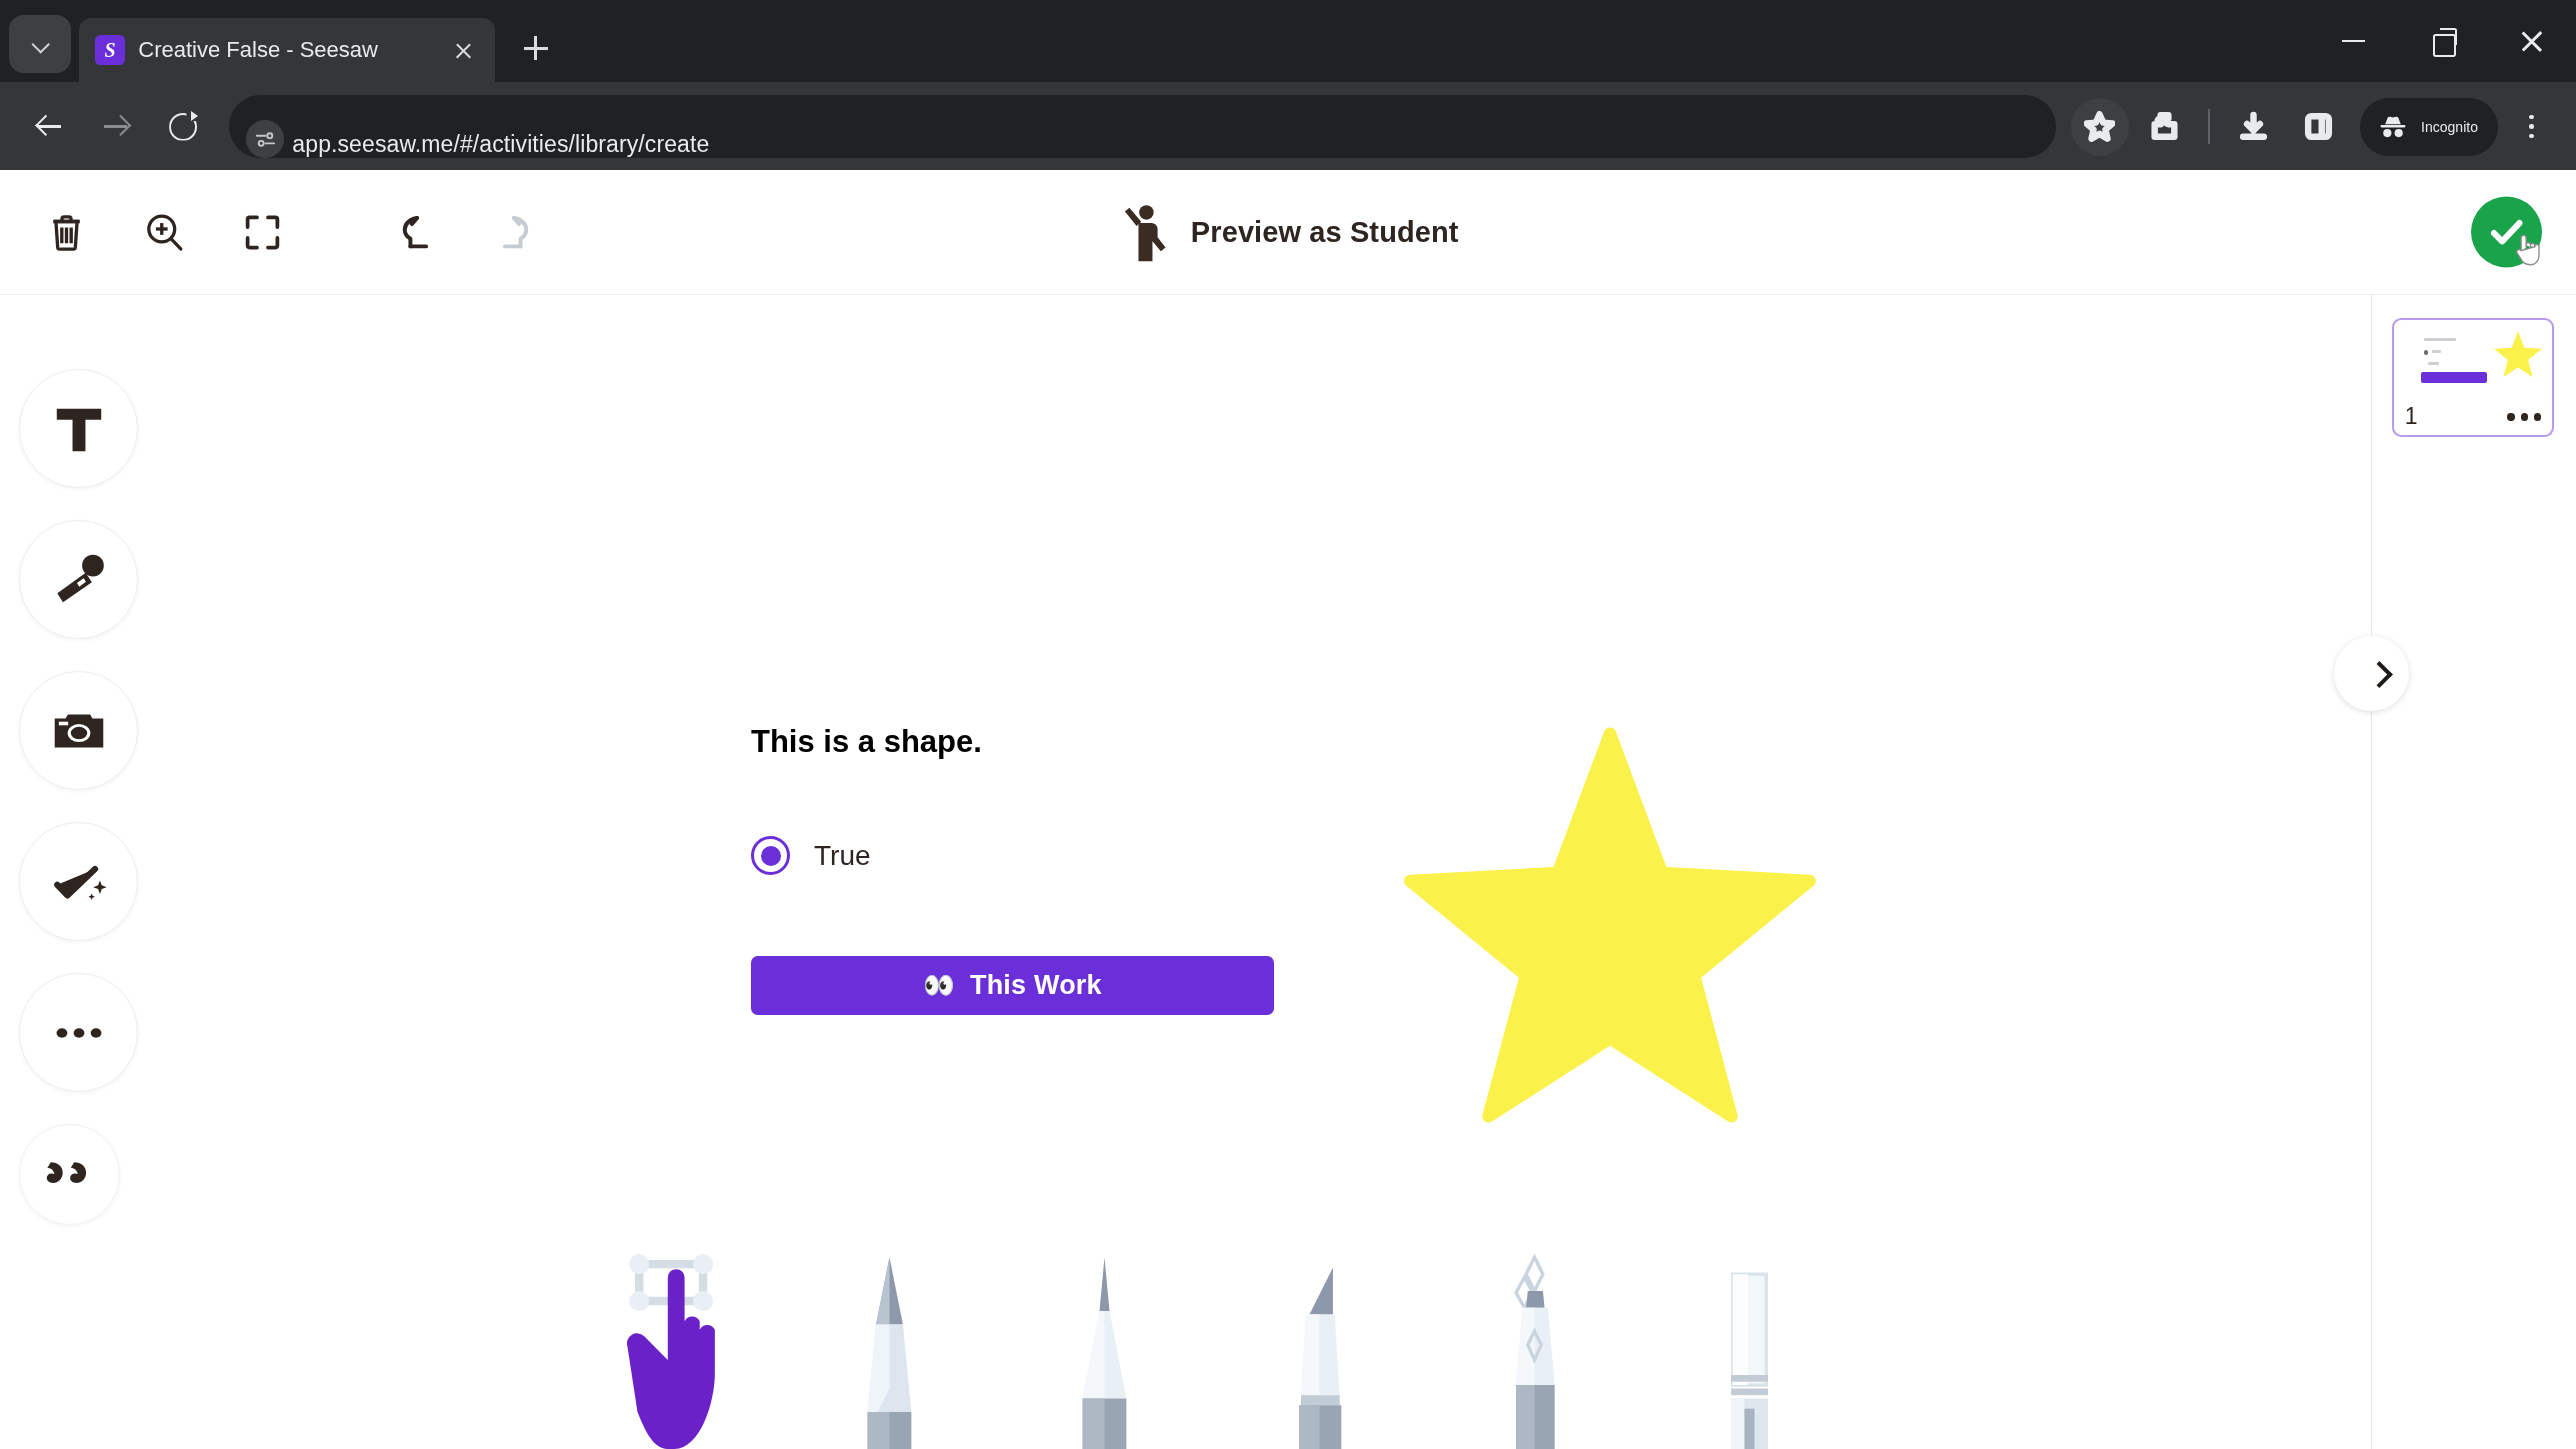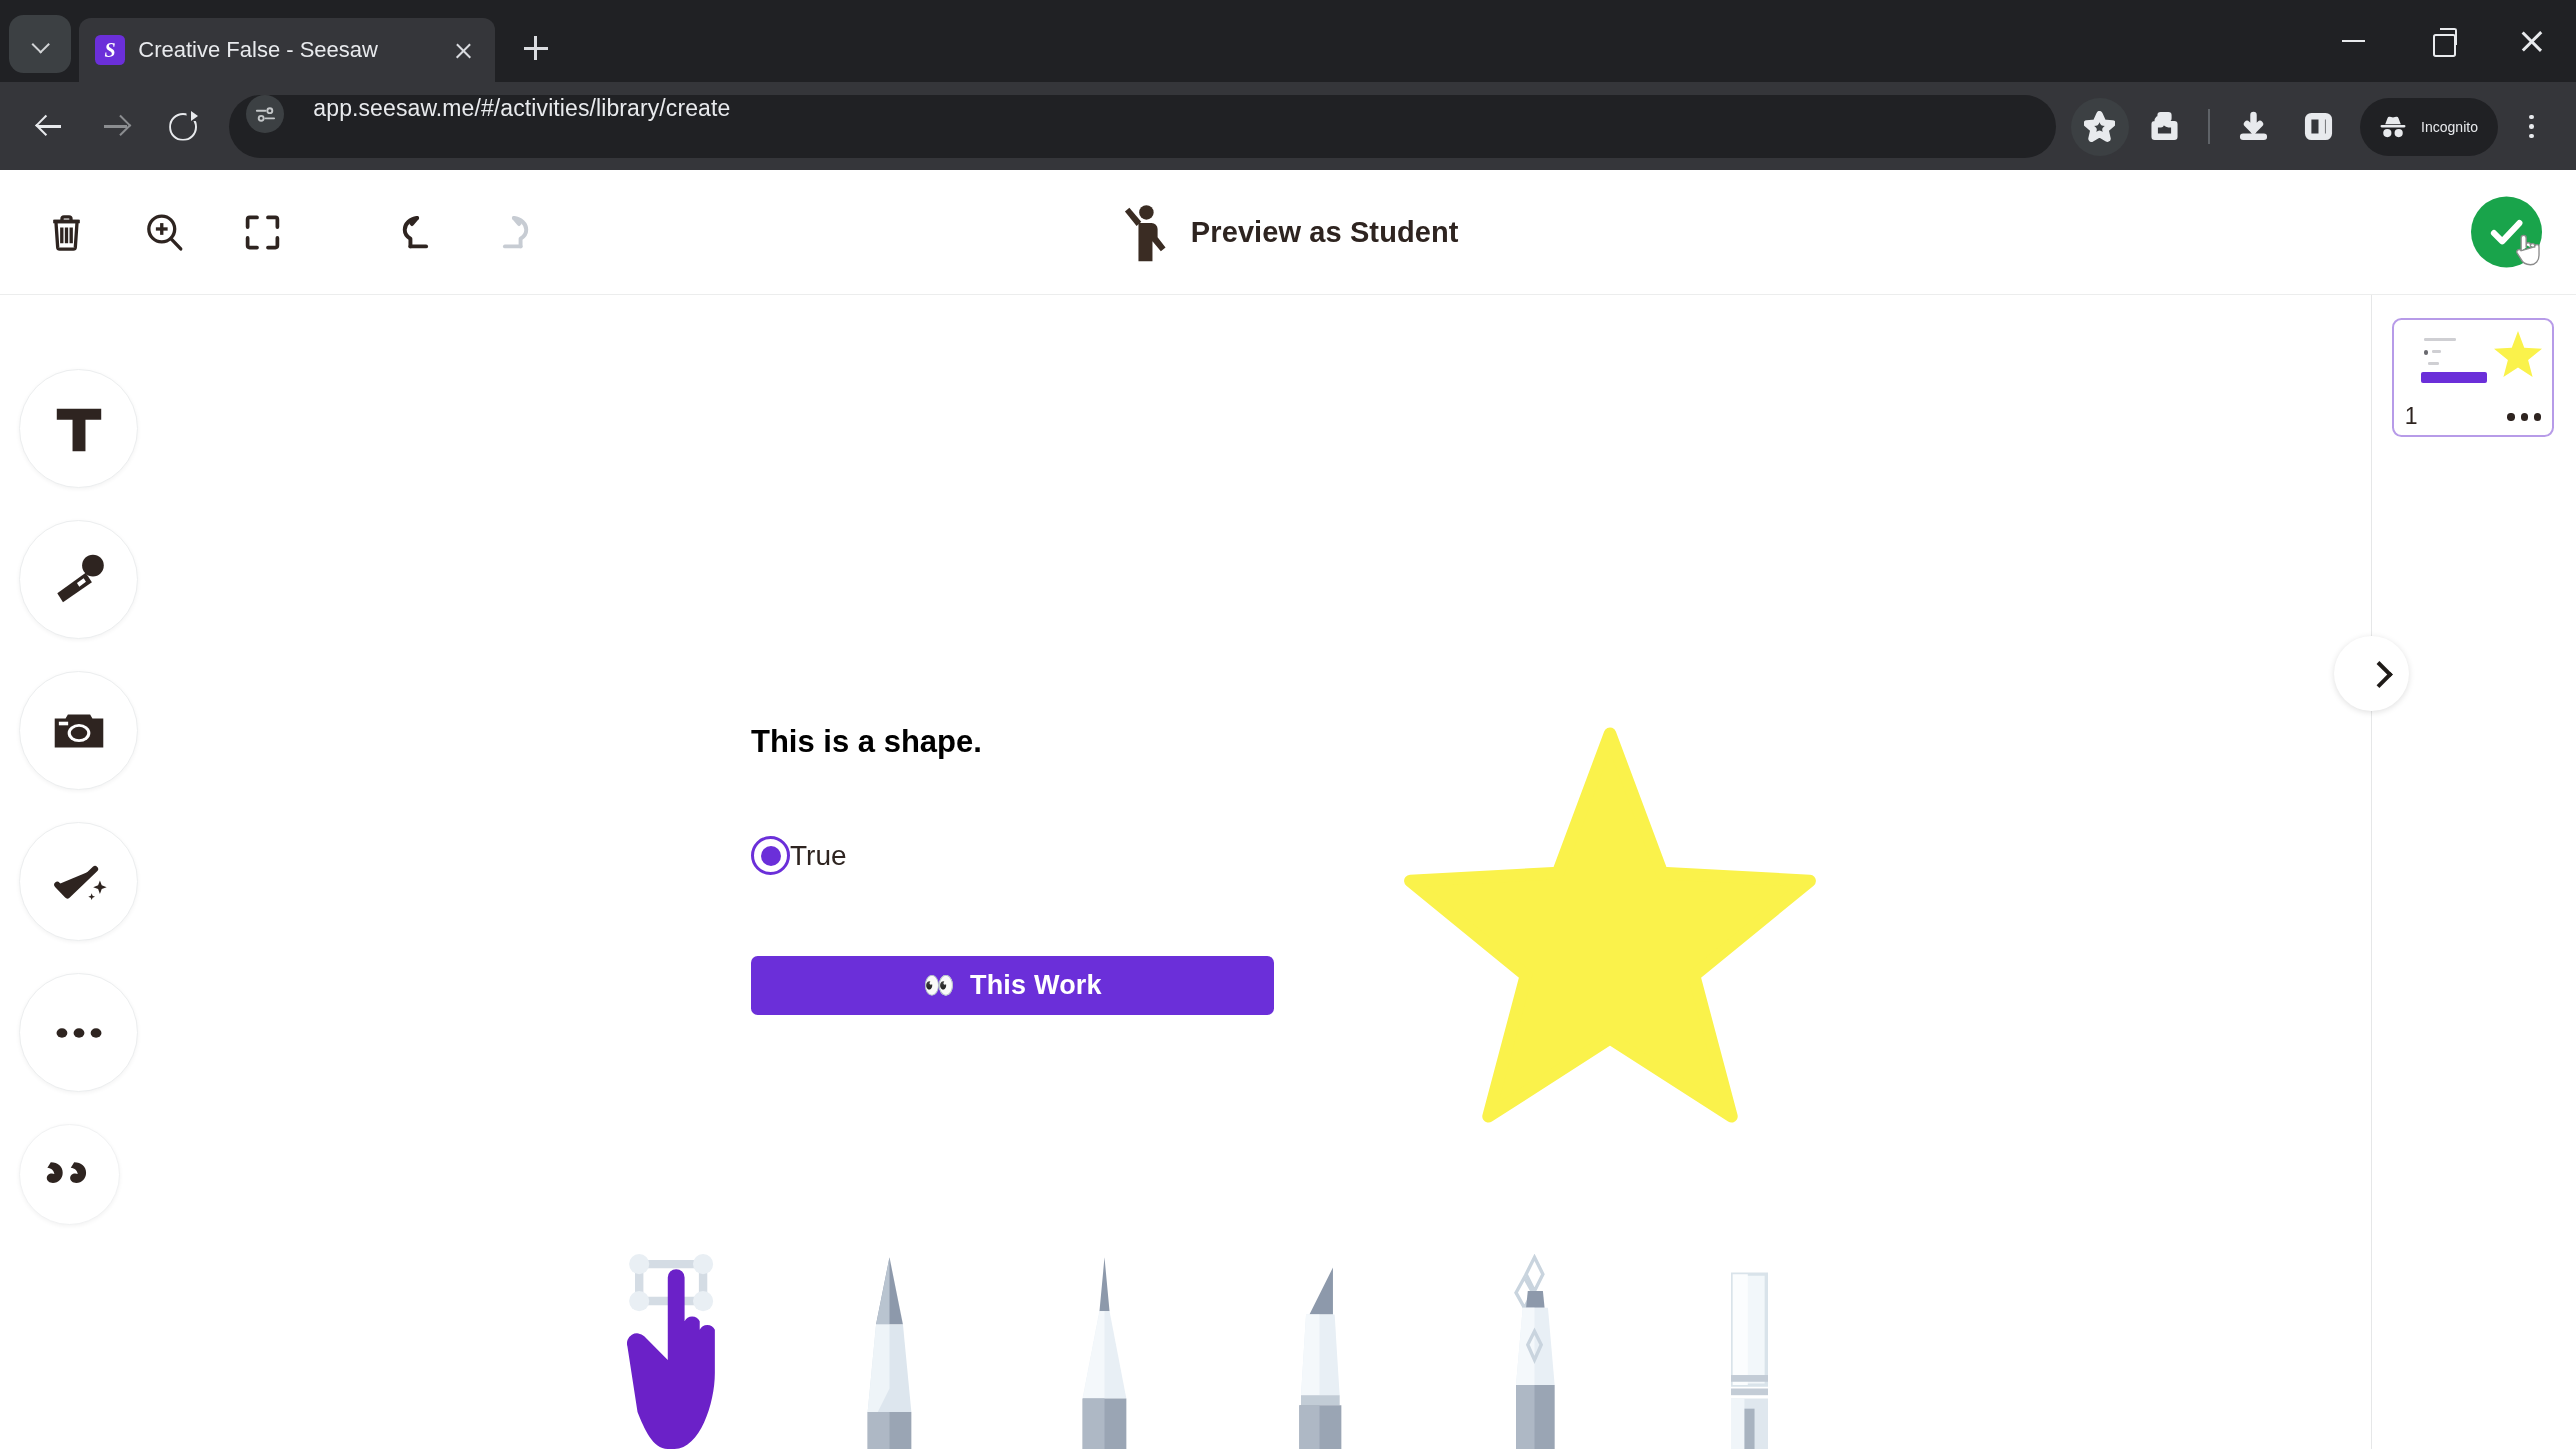--- a/index.html
+++ b/index.html
@@ -99,21 +99,21 @@
   .reload::before {
     content:""; position:absolute; inset:0; border:2.7px solid #e8eaed; border-radius:50%;
     clip-path: polygon(0 0, 62% 0, 62% 30%, 100% 30%, 100% 100%, 0 100%);
   }
   .reload::after {
     content:""; position:absolute; right:-1.3px; top:-2px; width:0; height:0;
     border-left:7.4px solid #e8eaed; border-top:5.4px solid transparent; border-bottom:5.4px solid transparent;
   }
   .omnibox {
     flex:1; height:63px; background:#202124; border-radius:32px;
-    display:flex; align-items:flex-start; padding:0 17.4px; gap:29px; margin:0 9.4px;
+    display:flex; align-items:flex-end; padding:0 17.4px; gap:8px; margin:0 9.4px;
   }
   .site-icon {
     width:38px; height:38px; border-radius:50%; background:#3c4043;
     display:flex; align-items:center; justify-content:center; flex:none;
   }
   .site-icon svg { width:23px; height:23px; }
   .url-text { color:#e8eaed; font-size:23px; letter-spacing:0.1px; flex:1; white-space:nowrap; overflow:hidden; }
   .omni-right { display:flex; align-items:center; gap:6.7px; }
   .oi { width:58px; height:58px; display:flex; align-items:center; justify-content:center; flex:none; }
   .oi svg { width:31px; height:31px; fill:none; stroke:#e8eaed; stroke-width:5; }
@@ -163,21 +163,21 @@
     border:1.3px solid #eceeef; display:flex; align-items:center; justify-content:center;
     box-shadow:0 1.3px 4.7px rgba(0,0,0,.05);
   }
   .rail-btn svg { width:62px; height:62px; fill:#2e2420; }
   .rail-btn.small { width:101px; height:101px; border-color:#f1f2f3; }
   .rail-btn.small svg { width:51px; height:51px; }
 
   
   .question { position:absolute; left:751px; top:429px; width:671px; }
   .q-title { font-size:31px; font-weight:700; color:#000000; }
-  .opt-row { display:flex; align-items:center; margin-top:76px;text-align:center; }
+  .opt-row { display:flex; align-items:center; gap:24px; margin-top:76px;text-align:center; }
   .radio {
     width:39px; height:39px; border-radius:50%; border:3.4px solid #6B2FD9;
     background:#fff; display:flex; align-items:center; justify-content:center; flex:none;
   }
   .radio i { width:20px; height:20px; border-radius:50%; background:#6B2FD9; display:block; }
   .radio.empty { border-color:transparent; background:transparent; }
   .opt-label { font-size:28px; color:#2e2420; }
   .check-work {
     margin-top:81px; width:523px; height:59px; border-radius:6.7px; background:#6B2FD9;
     color:#fff; font-size:27px; font-weight:700; display:flex; align-items:center;

